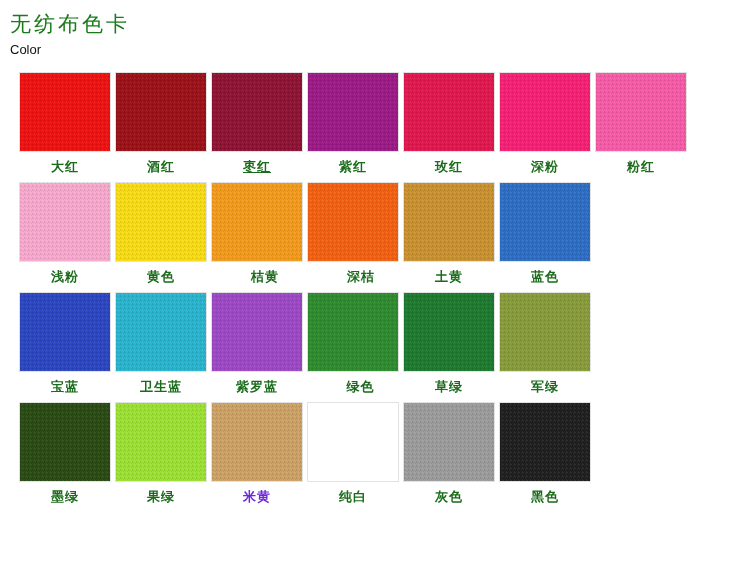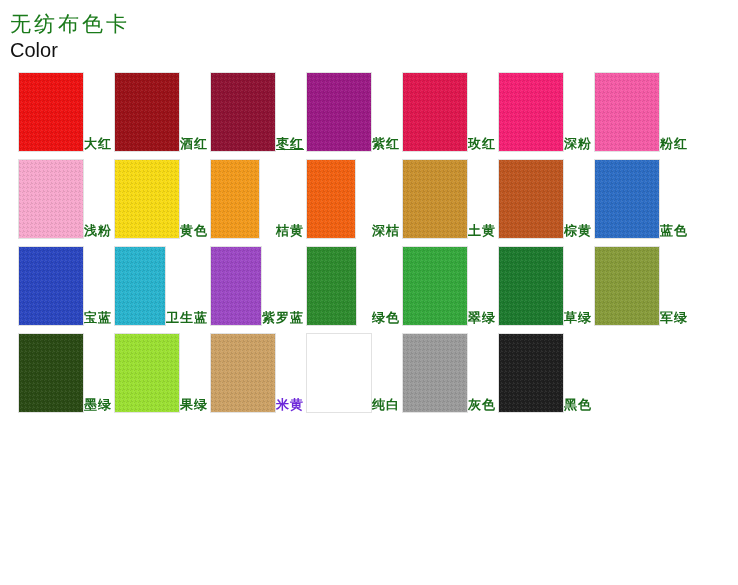--- a/index.html
+++ b/index.html
@@ -27,21 +27,21 @@
     font-size: 21px;
     font-weight: normal;
     color: #1a7a1a;
     letter-spacing: 3px;
     line-height: 28px;
     margin: 0;
     padding: 0 0 0 2px;
     font-family: "DejaVu Sans", "Liberation Sans", sans-serif;
   }
   .title-en {
-    font-size: 20px;
+    font-size: 13px;
     color: #111111;
     line-height: 20px;
     margin: 2px 0 0 2px;
     font-family: "Liberation Sans", "DejaVu Sans", sans-serif;
   }
   .grid {
     margin: 12px 0 0 0;
     padding: 0 14px 0 18px;
     box-sizing: border-box;
     width: 738px;
@@ -50,22 +50,22 @@
     display: flex;
     flex-direction: row;
     justify-content: flex-start;
     align-items: flex-start;
     margin-bottom: 7px;
   }
   .cell {
     width: 94px;
     margin-right: 2px;
     display: flex;
-    flex-direction: row;
-    align-items: flex-end;
+    flex-direction: column;
+    align-items: center;
   }
   .cell:last-child {
     margin-right: 0;
   }
   .swatch {
     width: 92px;
     height: 80px;
     border: 1px solid #e2e2e2;
     box-sizing: border-box;
     position: relative;
@@ -178,26 +178,20 @@
           </div>
         <div class="label" style="color: rgb(26, 107, 26); margin-left: 16px;">深桔</div>
       </div>
       <div class="cell">
         <div class="swatch" style="background-color: rgb(201, 145, 47);">
             <div class="tex"></div>
           </div>
         <div class="label" style="color: rgb(26, 107, 26);">土黄</div>
       </div>
       <div class="cell">
-        <div class="swatch" style="background-color: rgb(190, 86, 32);">
-            <div class="tex"></div>
-          </div>
-        <div class="label" style="color: rgb(26, 107, 26);">棕黄</div>
-      </div>
-      <div class="cell">
         <div class="swatch" style="background-color: rgb(45, 109, 196);">
             <div class="tex"></div>
           </div>
         <div class="label" style="color: rgb(26, 107, 26);">蓝色</div>
       </div>
     </div>
 
     <div class="row">
       <div class="cell">
         <div class="swatch" style="background-color: rgb(43, 70, 192);">
@@ -215,26 +209,20 @@
         <div class="swatch" style="background-color: rgb(156, 72, 196);">
             <div class="tex"></div>
           </div>
         <div class="label" style="color: rgb(26, 107, 26);">紫罗蓝</div>
       </div>
       <div class="cell">
         <div class="swatch" style="background-color: rgb(46, 139, 46);">
             <div class="tex"></div>
           </div>
         <div class="label" style="color: rgb(26, 107, 26); margin-left: 15px;">绿色</div>
-      </div>
-      <div class="cell">
-        <div class="swatch" style="background-color: rgb(53, 168, 60);">
-            <div class="tex"></div>
-          </div>
-        <div class="label" style="color: rgb(26, 107, 26);">翠绿</div>
       </div>
       <div class="cell">
         <div class="swatch" style="background-color: rgb(29, 122, 46);">
             <div class="tex"></div>
           </div>
         <div class="label" style="color: rgb(26, 107, 26);">草绿</div>
       </div>
       <div class="cell">
         <div class="swatch" style="background-color: rgb(135, 155, 58);">
             <div class="tex"></div>

